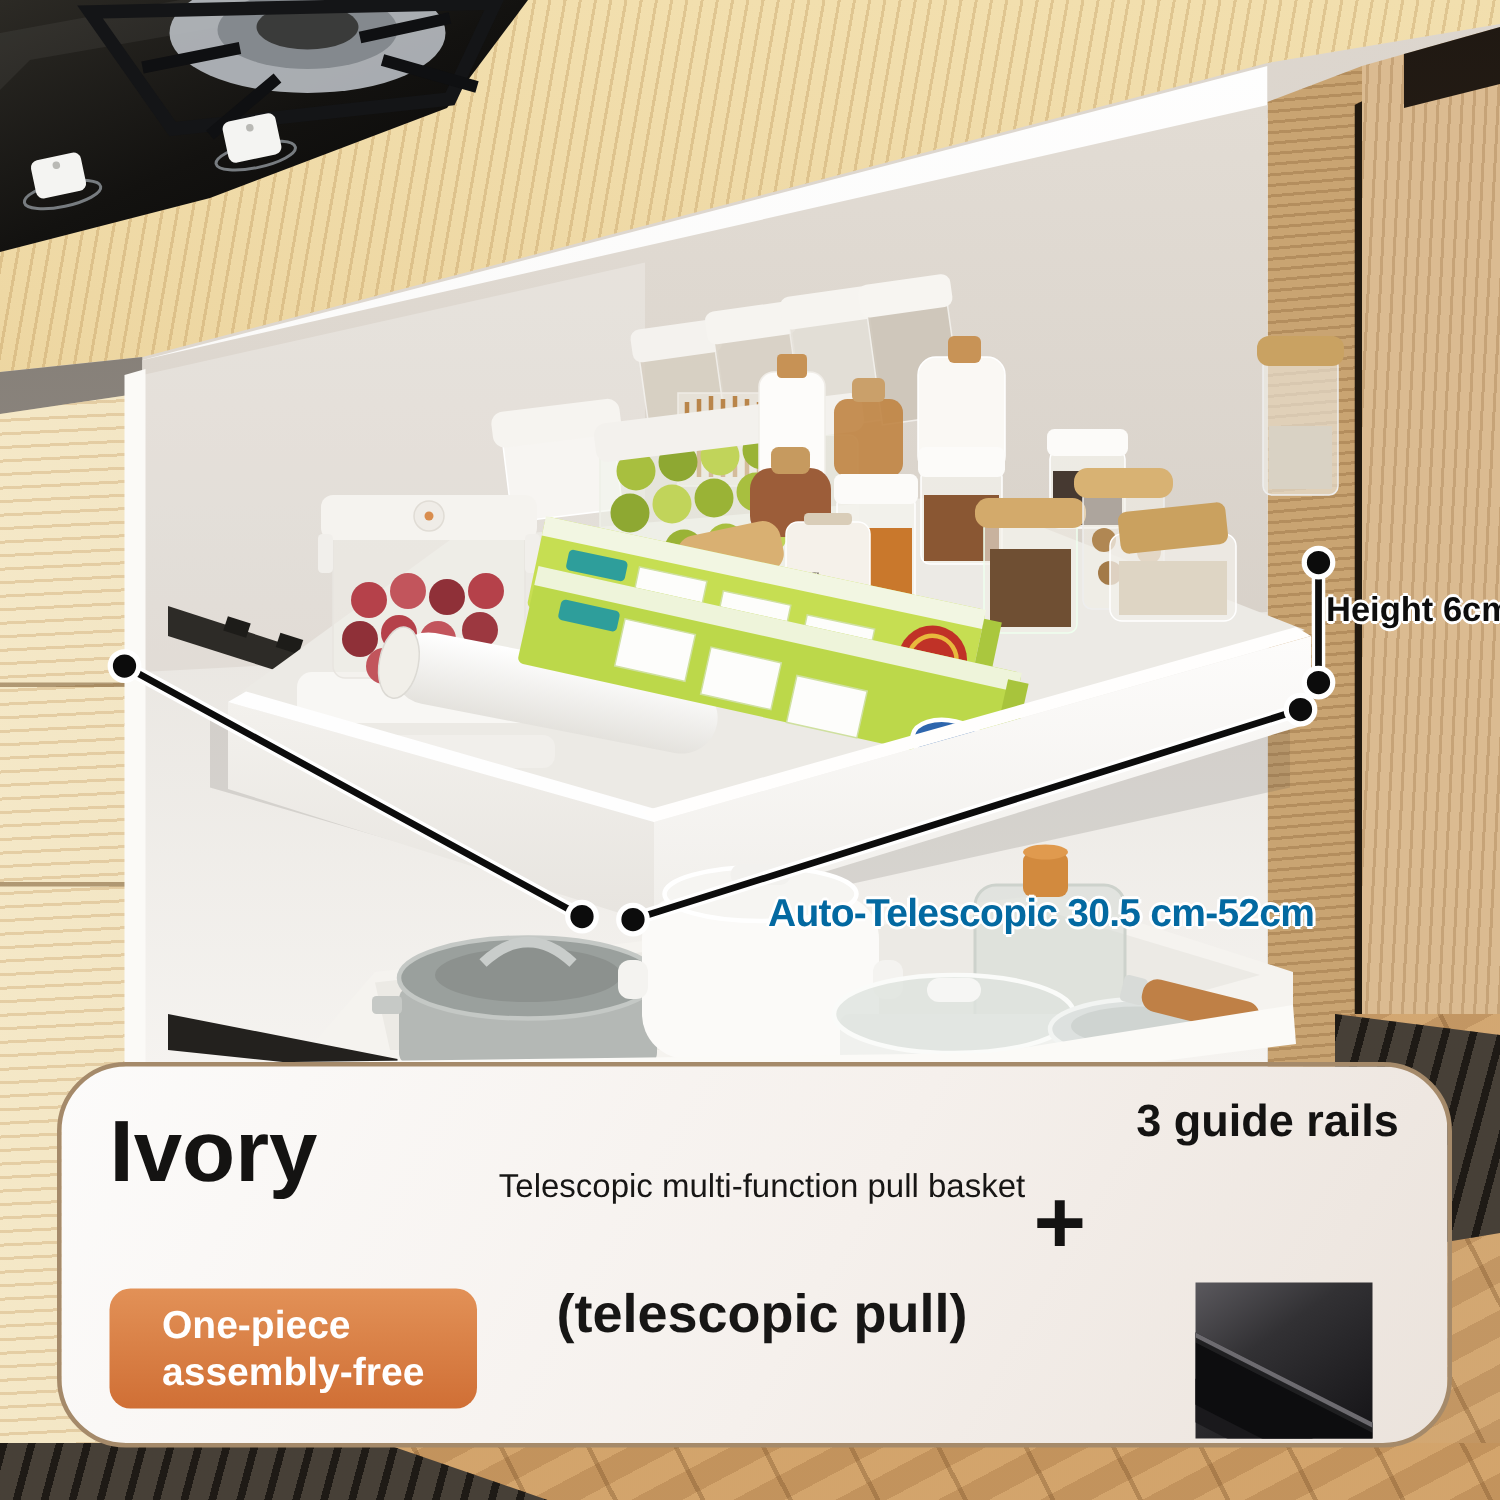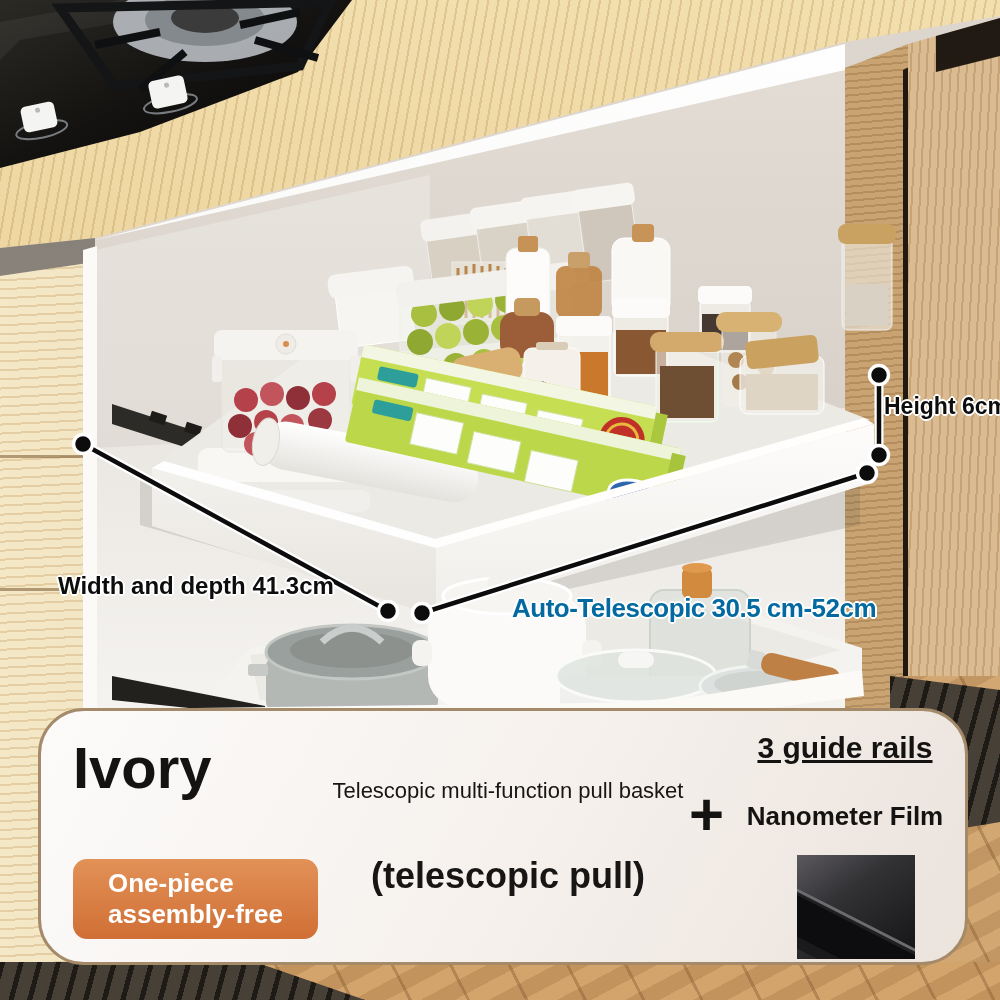--- a/index.html
+++ b/index.html
@@ -78,21 +78,21 @@
   .ivory{position:absolute;left:32px;top:28px;font-size:58px;font-weight:800;color:#141312;line-height:1;}
   .badge{position:absolute;left:32px;top:148px;padding:9px 35px;border-radius:14px;
     background:linear-gradient(180deg,#e29157,#d06f35);color:#fff;font-size:26px;
     font-weight:700;line-height:1.2;}
   .pt-title{position:absolute;left:237px;top:67px;width:460px;text-align:center;
     font-size:22px;font-weight:400;color:#171615;}
   .pt-sub{position:absolute;left:237px;top:144px;width:460px;text-align:center;
     font-size:36px;font-weight:700;color:#171615;}
   .plus{position:absolute;left:648px;top:74px;font-size:60px;font-weight:800;color:#141312;line-height:1;}
   .feat1{position:absolute;left:698px;top:20px;width:212px;text-align:center;
-    font-size:30px;font-weight:800;color:#141312;text-decoration:underline;}
+    font-size:30px;font-weight:800;color:#141312;}
   .feat2{position:absolute;left:698px;top:90px;width:212px;text-align:center;
     font-size:26px;font-weight:800;color:#141312;}
   .rail-photo{position:absolute;left:756px;top:144px;width:118px;height:104px;overflow:hidden;
     background:linear-gradient(145deg,#5b595e 0%,#323134 38%,#141316 100%);}
   .rail-bar{position:absolute;left:-30px;top:18px;width:190px;height:40px;background:#0d0d0f;
     transform:rotate(27deg);transform-origin:left top;
     border-top:3px solid #6d6b70;box-shadow:0 3px 0 rgba(255,255,255,.08) inset;}
   .rail-bar2{position:absolute;left:-24px;top:52px;width:190px;height:26px;background:#1a191c;
     transform:rotate(27deg);transform-origin:left top;}
   svg.scene{position:absolute;inset:0;pointer-events:none;}
@@ -424,34 +424,32 @@
         <div class="lines"></div>
       </div>
   </div>
   <div class="abs floor-bottom">
       <div class="planks"></div>
     </div>
   <div class="toekick-left">
       <div class="lines"></div>
     </div>
 
-  <div class="ann ann-width">Width and depth 41.3cm</div>
   <div class="ann ann-tele">Auto-Telescopic 30.5 cm-52cm</div>
   <div class="ann ann-height">Height 6cm</div>
 
   <div class="abs info-panel">
     <div class="ivory">Ivory</div>
     <div class="badge">
       <div>One-piece</div>
       <div>assembly-free</div>
     </div>
     <div class="pt-title">Telescopic multi-function pull basket</div>
     <div class="pt-sub">(telescopic pull)</div>
     <div class="plus">+</div>
     <div class="feat1">3 guide rails</div>
-    <div class="feat2">Nanometer Film</div>
     <div class="rail-photo">
       <div class="rail-bar2"></div>
       <div class="rail-bar"></div>
     </div>
   </div>
 
 </div>
 
 </body></html>

